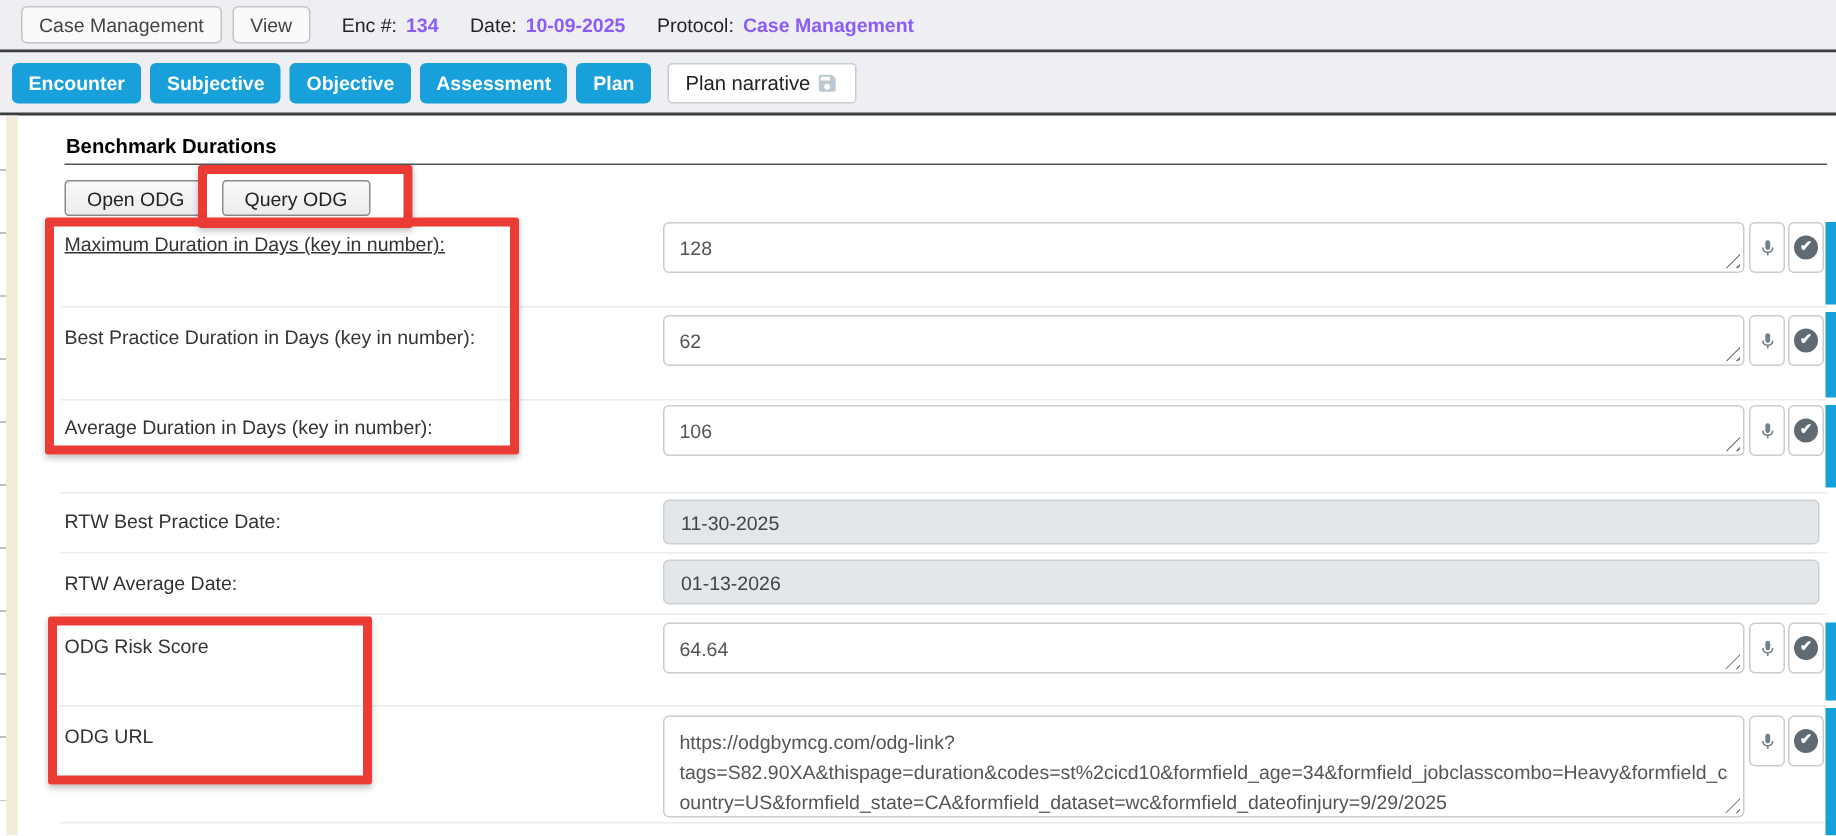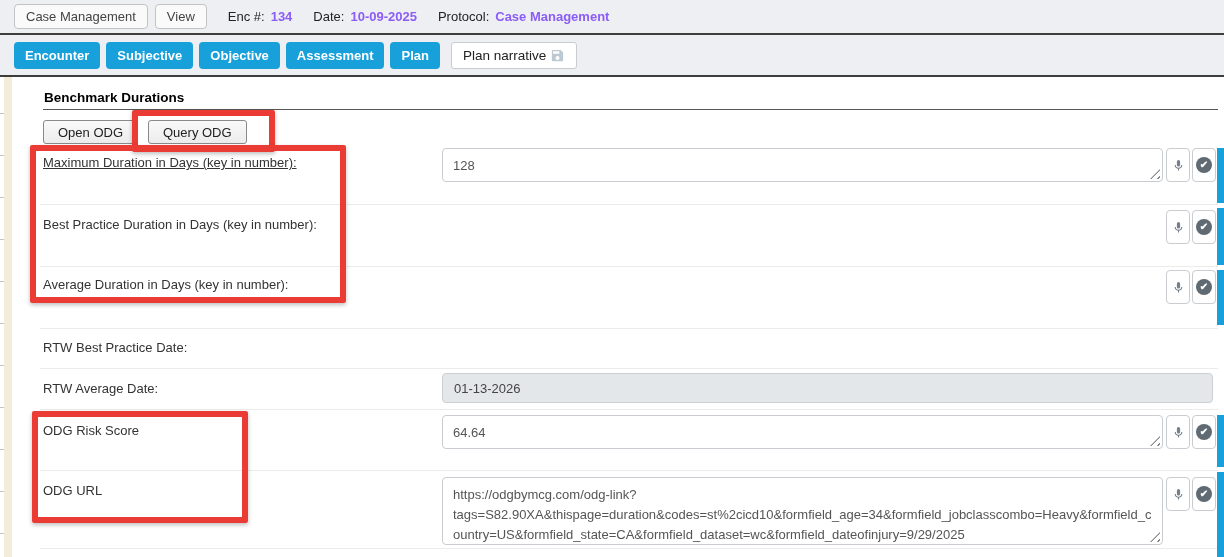--- a/index.html
+++ b/index.html
@@ -12,21 +12,21 @@
   .topbar { position:absolute; left:0; top:0; width:1224px; height:35px;
             background:#edeff3; border-bottom:2px solid #3d3d3d;
             display:flex; align-items:center; padding-left:14px; gap:7px; }
   .hbtn { background:#fafafa; border:1px solid #c3c3c3; border-radius:4px;
           color:#444; font-size:13px; padding:4px 11px; cursor:pointer; }
   .hmeta { display:flex; align-items:center; gap:6px; margin-left:14px; font-size:13px; color:#222; }
   .hmeta b { color:#8b5cf6; font-weight:700; }
 
   .tabbar { position:absolute; left:0; top:35px; width:1224px; height:42px;
             background:#edeff3; border-bottom:2px solid #3d3d3d;
-            display:flex; align-items:center; padding-left:14px; gap:6px; }
+            display:flex; align-items:center; padding-left:8px; gap:6px; }
   .tab { background:#17a0da; color:#fff; font-weight:700; font-size:13px;
          border:none; border-radius:4px; padding:6px 11px; cursor:pointer; }
   .whitebtn { background:#fff; border:1px solid #c9ccd0; border-radius:3px;
               color:#222; font-size:13.5px; padding:5px 11px; margin-left:5px;
               display:flex; align-items:center; gap:4px; cursor:pointer; }
 
   
   .gutter-ticks { position:absolute; left:0; top:77px; width:4px; height:480px; background:
       repeating-linear-gradient(to bottom, #fff 0 36px, #c3c3c3 36px 37px, #fff 37px 42px); }
   .gutter-beige { position:absolute; left:4px; top:77px; width:8px; height:480px; background:#f2ecdb; }
@@ -137,48 +137,57 @@
           <path d="M17 11a5 5 0 0 1-10 0H5a7 7 0 0 0 6 6.92V21h2v-3.08A7 7 0 0 0 19 11h-2z"></path>
         </svg>
       </span>
   </button>
   <button class="sqbtn chk-col" style="top:148px;">
     <span class="chk-circle">✔</span>
   </button>
   <div class="bluebar" style="top:148px; height:55px;"></div>
 
   <div class="lbl" style="top:217px;">Best Practice Duration in Days (key in number):</div>
+  <div class="ta-wrap" style="top:210px; height:34px;">
+    <textarea class="val" style="">62</textarea>
+    <div class="grip"></div>
+  </div>
   <button class="sqbtn mic-col" style="top:210px;">
     <span>
         <svg width="13" height="13" viewBox="0 0 24 24" fill="#75808a">
           <path d="M12 14a3 3 0 0 0 3-3V5a3 3 0 0 0-6 0v6a3 3 0 0 0 3 3z"></path>
           <path d="M17 11a5 5 0 0 1-10 0H5a7 7 0 0 0 6 6.92V21h2v-3.08A7 7 0 0 0 19 11h-2z"></path>
         </svg>
       </span>
   </button>
   <button class="sqbtn chk-col" style="top:210px;">
     <span class="chk-circle">✔</span>
   </button>
   <div class="bluebar" style="top:208px; height:57px;"></div>
 
   <div class="lbl" style="top:277px;">Average Duration in Days (key in number):</div>
+  <div class="ta-wrap" style="top:270px; height:34px;">
+    <textarea class="val" style="">106</textarea>
+    <div class="grip"></div>
+  </div>
   <button class="sqbtn mic-col" style="top:270px;">
     <span>
         <svg width="13" height="13" viewBox="0 0 24 24" fill="#75808a">
           <path d="M12 14a3 3 0 0 0 3-3V5a3 3 0 0 0-6 0v6a3 3 0 0 0 3 3z"></path>
           <path d="M17 11a5 5 0 0 1-10 0H5a7 7 0 0 0 6 6.92V21h2v-3.08A7 7 0 0 0 19 11h-2z"></path>
         </svg>
       </span>
   </button>
   <button class="sqbtn chk-col" style="top:270px;">
     <span class="chk-circle">✔</span>
   </button>
   <div class="bluebar" style="top:270px; height:55px;"></div>
 
   <div class="lbl" style="top:340px;">RTW Best Practice Date:</div>
+  <input class="ro" style="top: 333px;" readonly="" value="11-30-2025">
 
   <div class="lbl" style="top:381px;">RTW Average Date:</div>
   <input class="ro" style="top: 373px;" readonly="" value="01-13-2026">
 
   <div class="lbl" style="top:423px;">ODG Risk Score</div>
   <div class="ta-wrap" style="top:415px; height:34px;">
     <textarea class="val" style="">64.64</textarea>
     <div class="grip"></div>
   </div>
   <button class="sqbtn mic-col" style="top:415px;">

